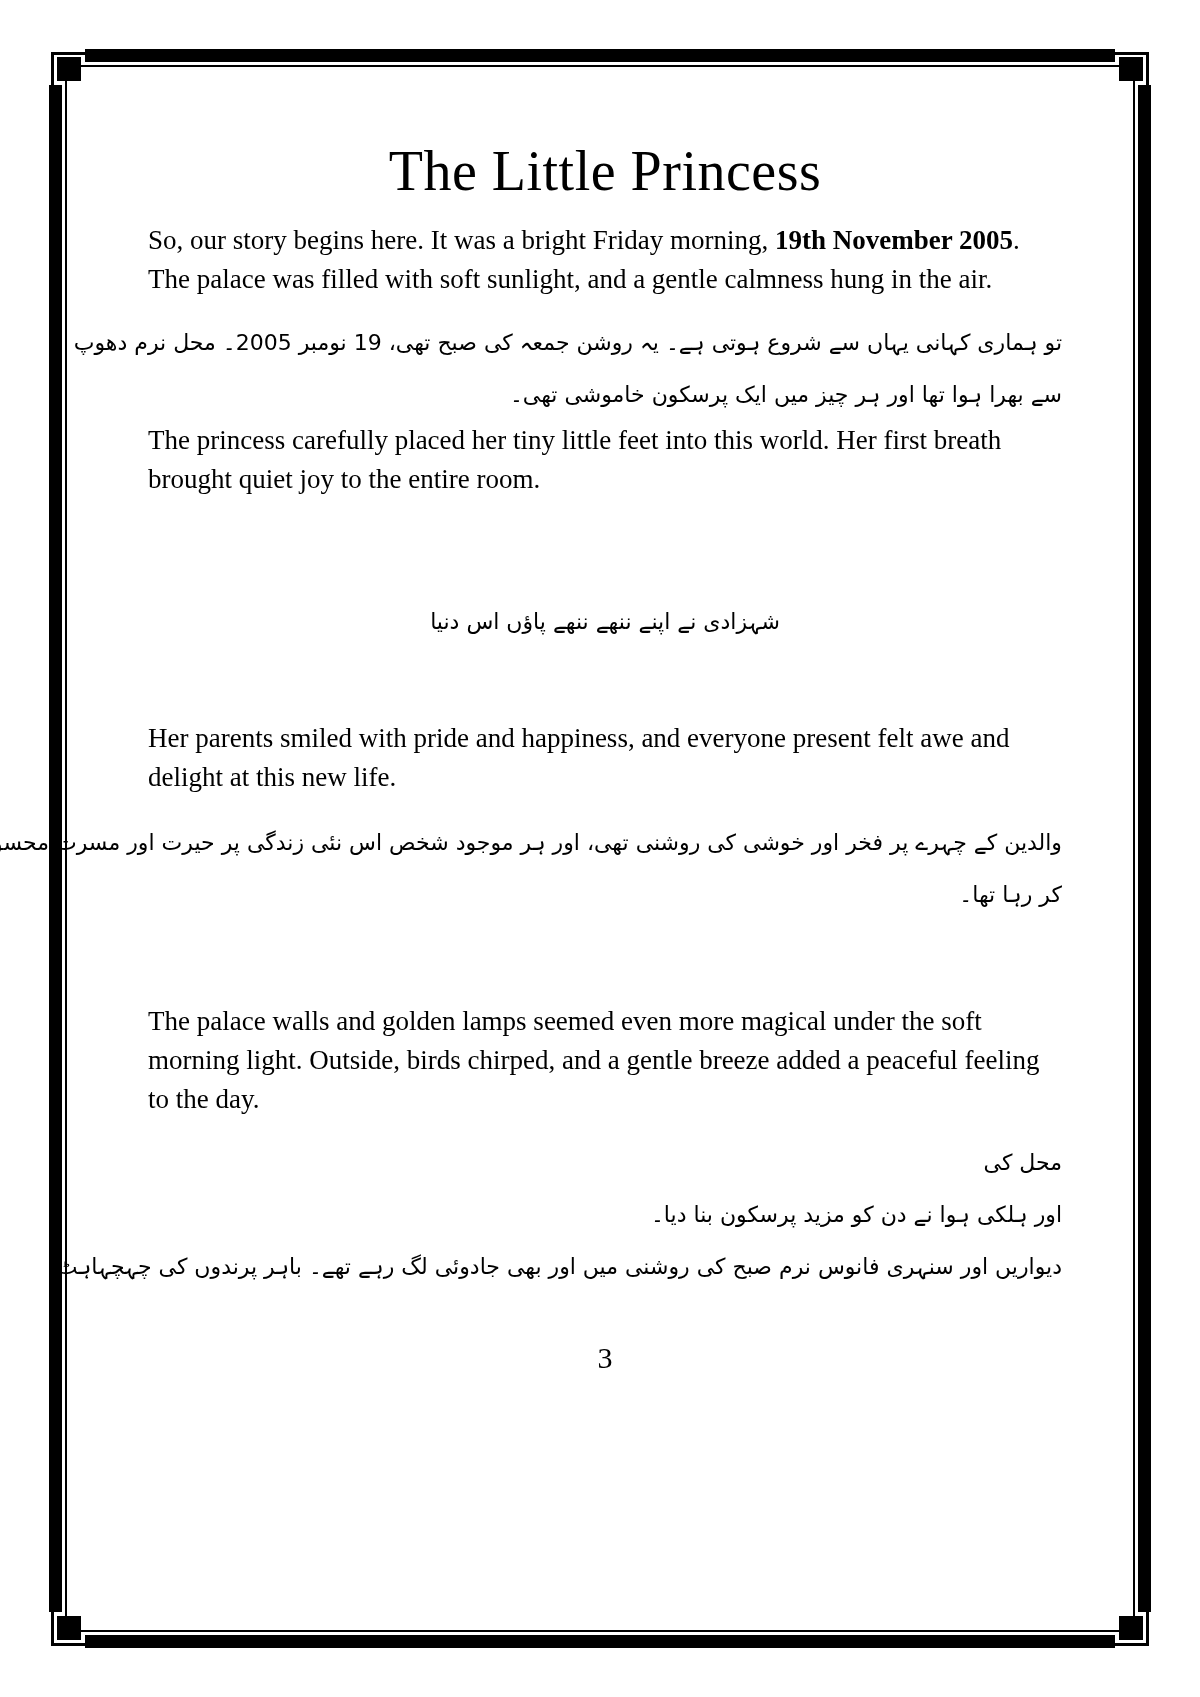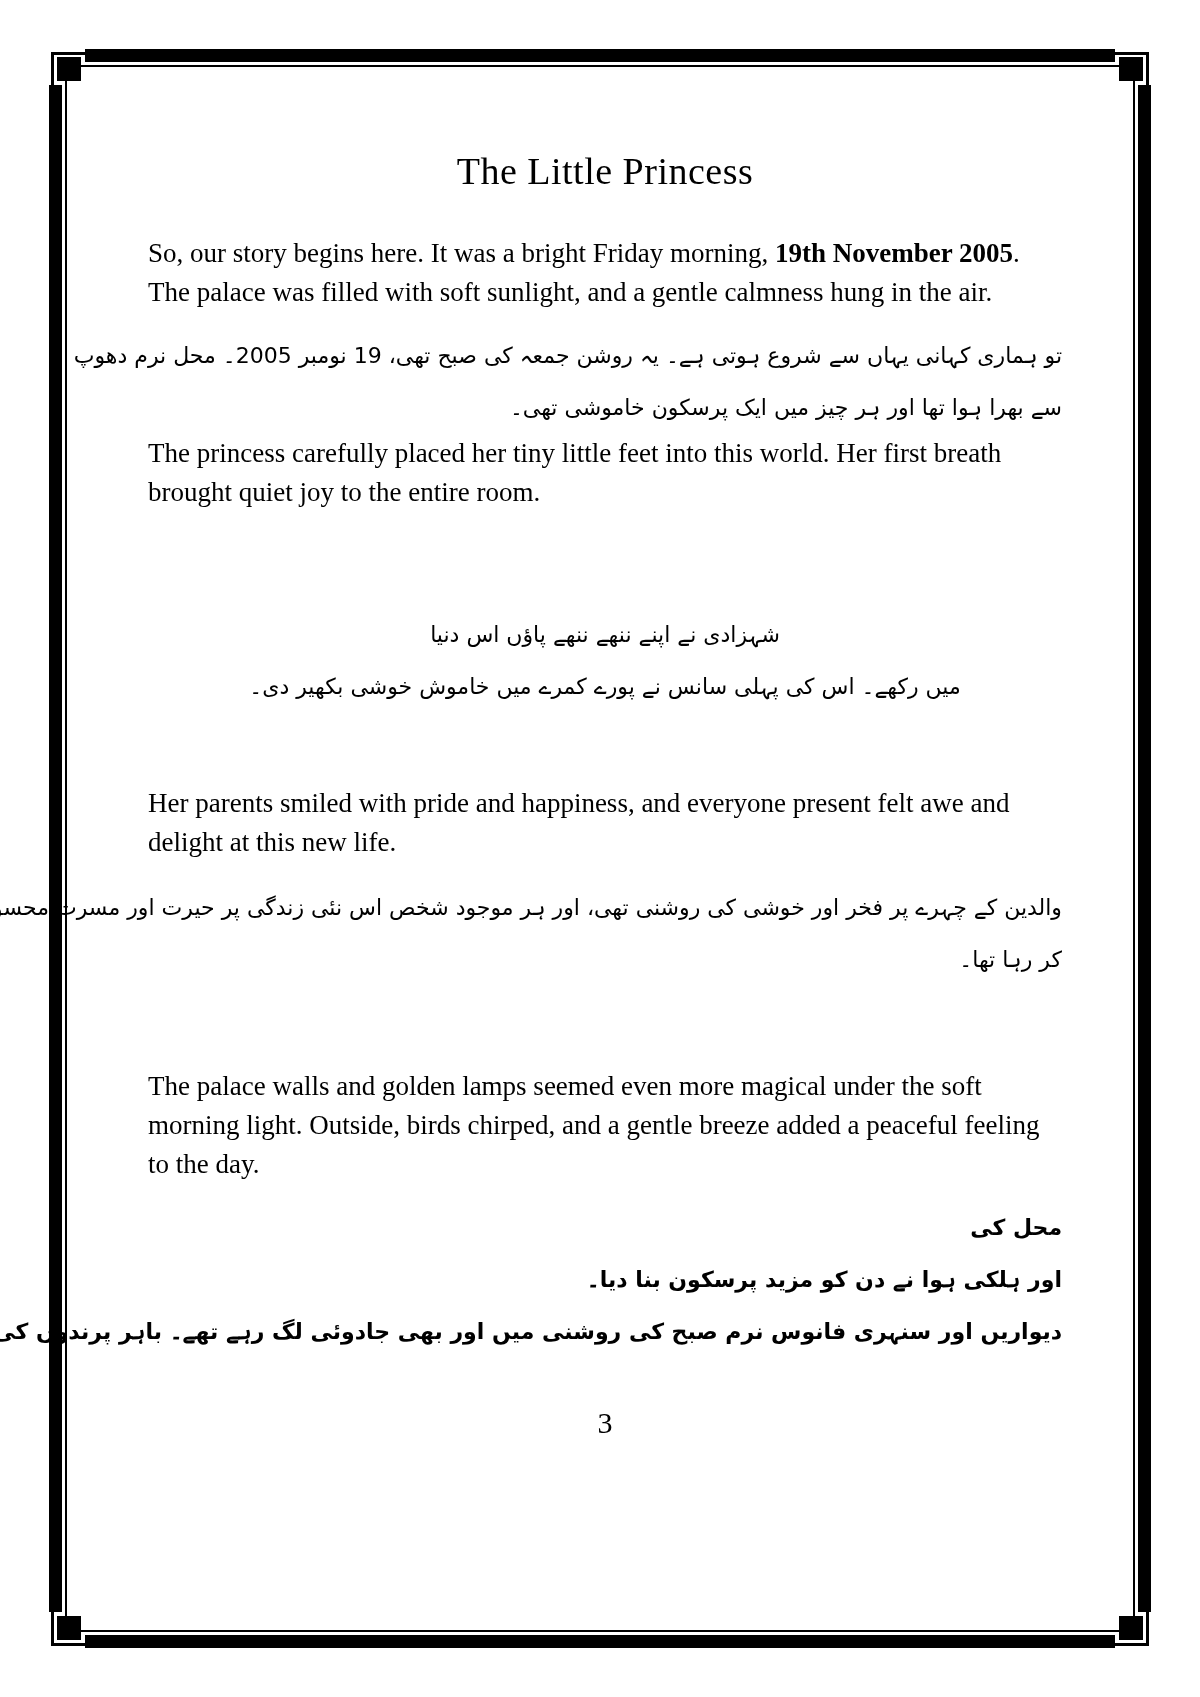--- a/index.html
+++ b/index.html
@@ -12,51 +12,51 @@
     color:#000000;
   }
   .border-svg { position:absolute; left:0; top:0; width:1200px; height:1697px; }
   .content {
     position:absolute; left:0; top:0; width:1200px; height:1697px;
     padding:145px 138px 0 148px;
     box-sizing:border-box;
   }
   h1.doc-title {
     margin:0;
-    font-size:38px; font-weight:400;
+    font-size:56px; font-weight:400;
     line-height:52px;
     text-align:center;
     letter-spacing:0.5px;
     font-family:"Liberation Serif", serif;
   }
   .en {
     margin:0;
     font-size:27px;
     line-height:39px;
     text-align:left;
     font-family:"Liberation Serif", serif;
   }
   .en strong { font-weight:bold; }
-  .p1 { margin-top:37px; }
+  .p1 { margin-top:24px; }
   .p2 { }
   .p3 { margin-top:71px; }
   .p4 { margin-top:81px; }
   .ur {
     direction:rtl;
     unicode-bidi:embed;
     text-align:right;
     font-size:22px;
     line-height:52px;
     font-family:"DejaVu Sans", sans-serif;
   }
   .ur-line { white-space:nowrap; }
   .u1 { margin-top:18px; }
   .u2 { margin-top:97px;text-align:center; }
   .u3 { margin-top:20px; }
-  .u4 { margin-top:18px;font-weight:bold; }
+  .u4 { margin-top:18px; }
   .pagenum {
     margin-top:46px;
     text-align:center;
     font-size:30px;
     line-height:38px;
     font-family:"Liberation Serif", serif;
   }
 </style>
 </head>
 <body>
@@ -93,21 +93,20 @@
 
     <div class="ur u1">
       <div class="ur-line">تو ہماری کہانی یہاں سے شروع ہوتی ہے۔ یہ روشن جمعہ کی صبح تھی، 19 نومبر 2005۔ محل نرم دھوپ</div>
       <div class="ur-line">سے بھرا ہوا تھا اور ہر چیز میں ایک پرسکون خاموشی تھی۔</div>
     </div>
 
     <p class="en p2">The princess carefully placed her tiny little feet into this world. Her first breath brought quiet joy to the entire room.</p>
 
     <div class="ur u2">
       <div class="ur-line">شہزادی نے اپنے ننھے ننھے پاؤں اس دنیا</div>
-      <div class="ur-line">میں رکھے۔ اس کی پہلی سانس نے پورے کمرے میں خاموش خوشی بکھیر دی۔</div>
     </div>
 
     <p class="en p3">Her parents smiled with pride and happiness, and everyone present felt awe and delight at this new life.</p>
 
     <div class="ur u3">
       <div class="ur-line">والدین کے چہرے پر فخر اور خوشی کی روشنی تھی، اور ہر موجود شخص اس نئی زندگی پر حیرت اور مسرت محسوس</div>
       <div class="ur-line">کر رہا تھا۔</div>
     </div>
 
     <p class="en p4">The palace walls and golden lamps seemed even more magical under the soft morning light. Outside, birds chirped, and a gentle breeze added a peaceful feeling to the day.</p>

